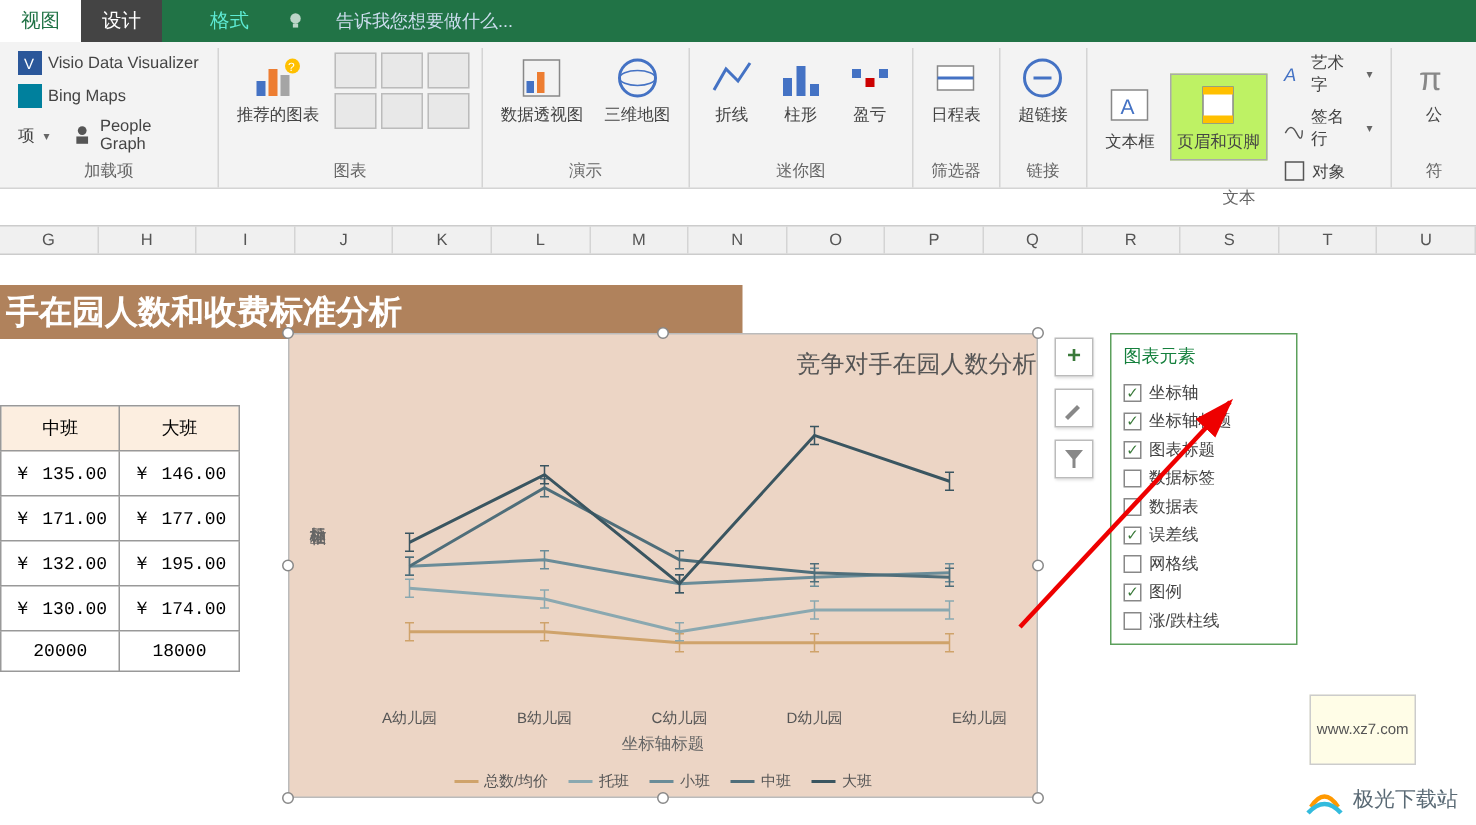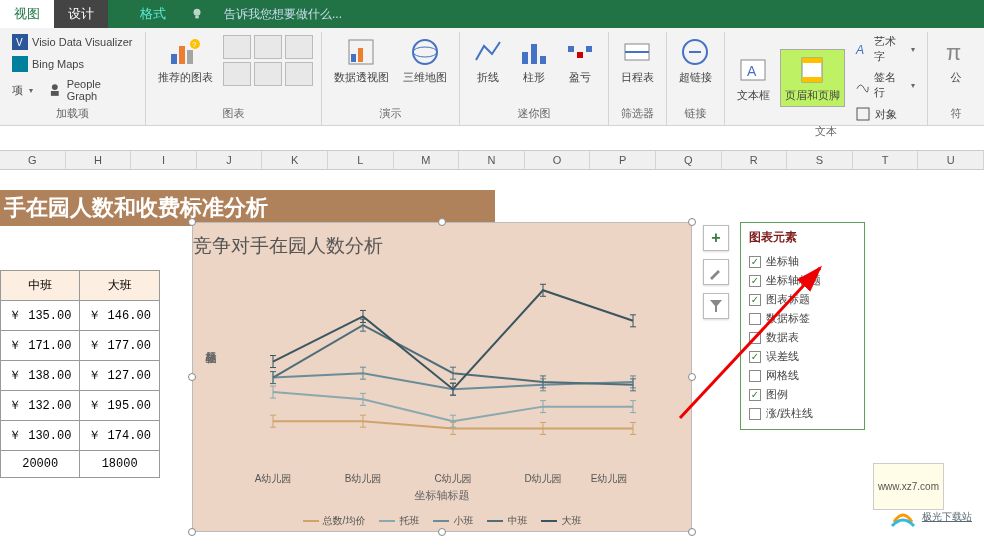--- a/index.html
+++ b/index.html
@@ -37,39 +37,39 @@
 .data-table th, .data-table td { border: 1px solid #999; font-size: 12px; text-align: center; padding: 6px 8px; background: #fff; }
 .data-table th { background: #fceee0; font-weight: normal; }
 .data-table td { font-family: "Courier New", monospace; }
 
 .chart-box { position: absolute; left: 192px; top: 52px; width: 500px; height: 310px; background: #ecd5c5; border: 1px solid #bbb; }
 .chart-handle { position: absolute; width: 8px; height: 8px; background: #fff; border: 1px solid #888; border-radius: 50%; }
 .ch-tl { left: -5px; top: -5px; } .ch-tr { right: -5px; top: -5px; }
 .ch-bl { left: -5px; bottom: -5px; } .ch-br { right: -5px; bottom: -5px; }
 .ch-tm { left: 50%; top: -5px; margin-left: -4px; } .ch-bm { left: 50%; bottom: -5px; margin-left: -4px; }
 .ch-ml { left: -5px; top: 50%; margin-top: -4px; } .ch-mr { right: -5px; top: 50%; margin-top: -4px; }
-.chart-title { text-align: left; font-size: 19px; color: #555; padding-top: 10px; }
+.chart-title { text-align: right; font-size: 16px; color: #555; padding-top: 10px; }
 .chart-plot { position: absolute; left: 50px; top: 40px; width: 420px; height: 200px; }
 .yaxis-title { position: absolute; left: 10px; top: 120px; writing-mode: vertical-rl; font-size: 11px; color: #666; }
 .xaxis-title { position: absolute; bottom: 28px; width: 100%; text-align: center; font-size: 11px; color: #666; }
 .xcat { position: absolute; bottom: 45px; font-size: 10px; color: #555; text-align: center; width: 60px; }
 .chart-legend { position: absolute; bottom: 3px; width: 100%; display: flex; justify-content: center; gap: 14px; font-size: 10px; color: #555; }
 .leg-item { display: flex; align-items: center; gap: 4px; }
 .leg-line { width: 16px; height: 2px; }
 
 .side-btns { position: absolute; left: 703px; top: 55px; display: flex; flex-direction: column; gap: 8px; }
 .side-btn { width: 26px; height: 26px; border: 1px solid #bbb; background: #fff; display: flex; align-items: center; justify-content: center; cursor: pointer; font-size: 16px; color: #4a7; box-shadow: 0 1px 2px rgba(0,0,0,0.15); }
 
 .elem-panel { position: absolute; left: 740px; top: 52px; width: 125px; border: 1px solid #5ca05c; background: #fff; padding: 6px 8px; }
-.elem-panel-title { color: #7f1d1d; font-size: 12px; font-weight: bold; margin-bottom: 6px; }
+.elem-panel-title { color: #15803d; font-size: 12px; font-weight: normal; margin-bottom: 6px; }
 .elem-list { list-style: none; }
 .elem-list li { display: flex; align-items: center; gap: 5px; font-size: 11px; color: #444; padding: 2px 0; }
 .chk { width: 12px; height: 12px; border: 1px solid #888; display: inline-flex; align-items: center; justify-content: center; font-size: 10px; color: #3a7a3a; }
 
-.watermark { position: absolute; right: 12px; bottom: 20px; display: flex; align-items: center; gap: 6px; font-size: 10px; color: #5a6a75; text-decoration: underline; }
+.watermark { position: absolute; right: 12px; bottom: 4px; display: flex; align-items: center; gap: 6px; font-size: 14px; color: #5a6a75; }
 .wm-logo { width: 26px; height: 26px; }
 
 .red-arrow { position: absolute; left: 670px; top: 88px; width: 170px; height: 170px; pointer-events: none; }
 
 .url-tip { position: absolute; right: 40px; bottom: 40px; background: #fffde7; border: 1px solid #ccc; font-size: 10px; padding: 17px 4px; color: #555; }
 </style>
 </head>
 <body>
 
 <div class="tabbar">
@@ -299,24 +299,20 @@
         </tr>
       </thead>
     <tbody id="tbody">
         <tr>
           <td>￥ 135.00</td>
           <td>￥ 146.00</td>
         </tr>
         <tr>
           <td>￥ 171.00</td>
           <td>￥ 177.00</td>
-        </tr>
-        <tr>
-          <td>￥ 138.00</td>
-          <td>￥ 127.00</td>
         </tr>
         <tr>
           <td>￥ 132.00</td>
           <td>￥ 195.00</td>
         </tr>
         <tr>
           <td>￥ 130.00</td>
           <td>￥ 174.00</td>
         </tr>
         <tr>
@@ -417,21 +413,21 @@
         <line x1="297" x2="303" y1="33.27272727272725" y2="33.27272727272725" stroke="#3a5560"></line>
         <line x1="390" x2="390" y1="51.81818181818181" y2="63.81818181818181" stroke="#3a5560"></line>
         <line x1="387" x2="393" y1="51.81818181818181" y2="51.81818181818181" stroke="#3a5560"></line>
         <line x1="387" x2="393" y1="63.81818181818181" y2="63.81818181818181" stroke="#3a5560"></line>
       </svg>
     <div id="xcats">
         <div class="xcat" style="left: 50px;">A幼儿园</div>
         <div class="xcat" style="left: 140px;">B幼儿园</div>
         <div class="xcat" style="left: 230px;">C幼儿园</div>
         <div class="xcat" style="left: 320px;">D幼儿园</div>
-        <div class="xcat" style="left: 386px;">E幼儿园</div>
+        <div class="xcat" style="left: 430px;">E幼儿园</div>
       </div>
     <div class="xaxis-title">坐标轴标题</div>
     <div class="chart-legend" id="legend">
         <div class="leg-item">
           <span class="leg-line" style="background: rgb(207, 163, 107);"></span>
           <span>总数/均价</span>
         </div>
         <div class="leg-item">
           <span class="leg-line" style="background: rgb(138, 168, 176);"></span>
           <span>托班</span>

